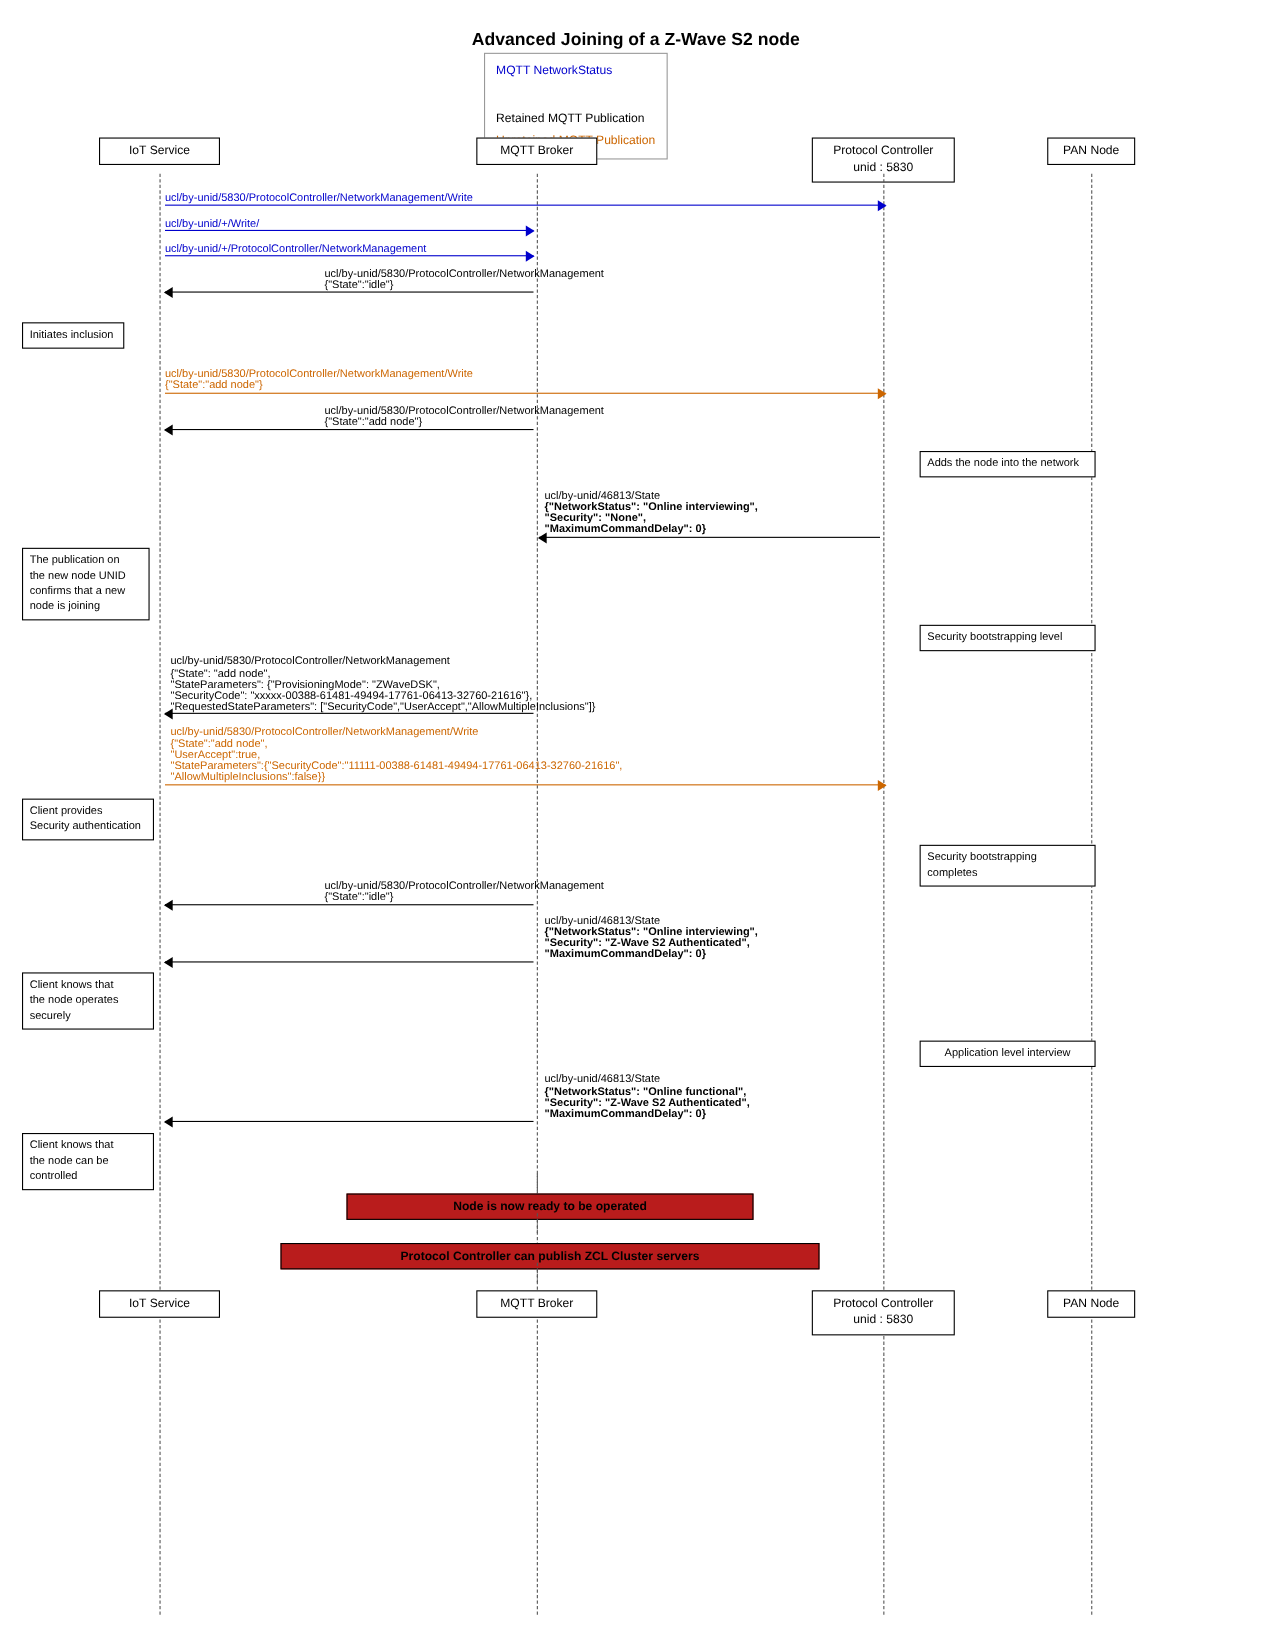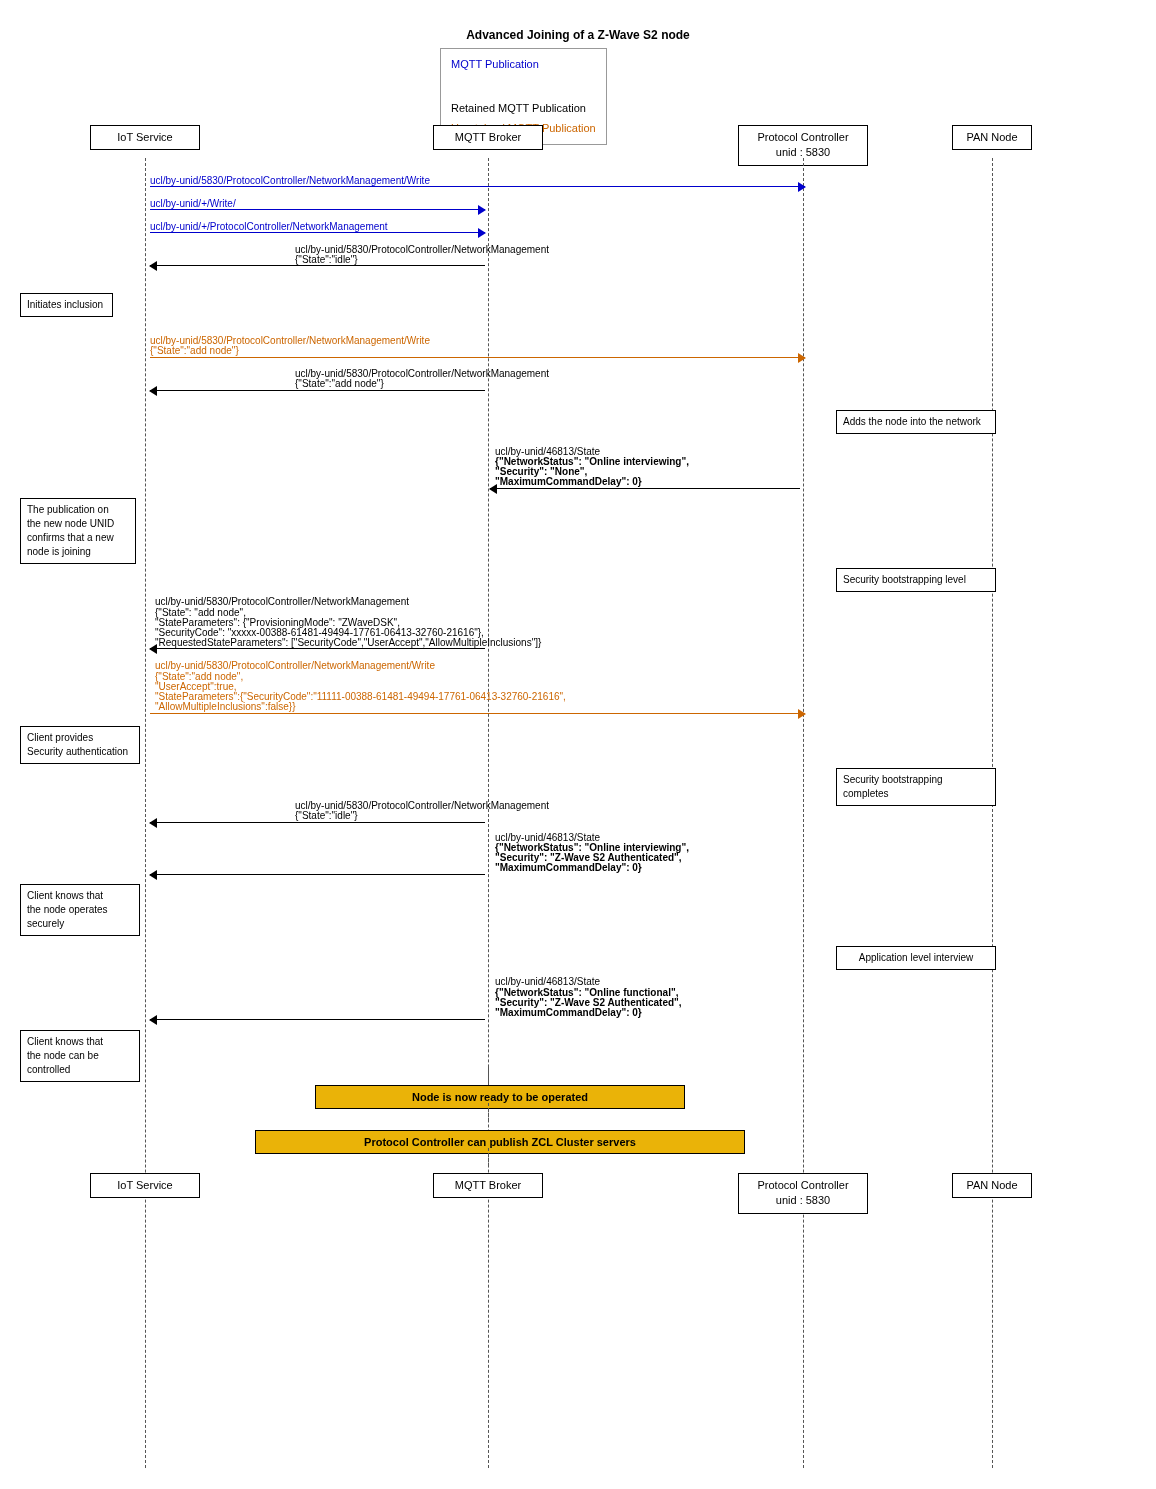--- a/index.html
+++ b/index.html
@@ -68,36 +68,36 @@
       border: 1px solid #000;
       background: #fff;
       font-size: 10px;
       padding: 4px 6px;
       line-height: 1.4;
     }
     
     .banner-box {
       position: absolute;
       border: 1px solid #000;
-      background: #eab308;
+      background: #b91c1c;
       text-align: center;
       font-size: 11px;
       font-weight: bold;
       padding: 5px 10px;
     }
   </style>
 </head>
 <body>
 
 <div class="diagram-container">
 
-  <div class="title" style="position:absolute;top:10px;left:0;right:0;text-align:center;font-size:12px;font-weight:bold;">Advanced Joining of a Z-Wave S2 node</div>
+  <div class="title" style="position:absolute;top:10px;left:0;right:0;text-align:center;font-size:16px;font-weight:bold;">Advanced Joining of a Z-Wave S2 node</div>
 
   <div class="legend" style="position:absolute;top:48px;left:440px;border:1px solid #999;padding:6px 10px;background:#fff;font-size:11px;line-height:1.8;">
-    <div style="color:#0000cc;">MQTT Publication</div>
+    <div style="color:#0000cc;">MQTT NetworkStatus</div>
     <div style="color:#000;margin-top:24px;">Retained MQTT Publication</div>
     <div style="color:#cc6600;">Unretained MQTT Publication</div>
   </div>
 
   <div class="lifeline-header" style="left:90px;top:125px;width:110px;">
     <span>IoT Service</span>
   </div>
 
   <div class="lifeline-header" style="left:433px;top:125px;width:110px;">
     <span>MQTT Broker</span>

